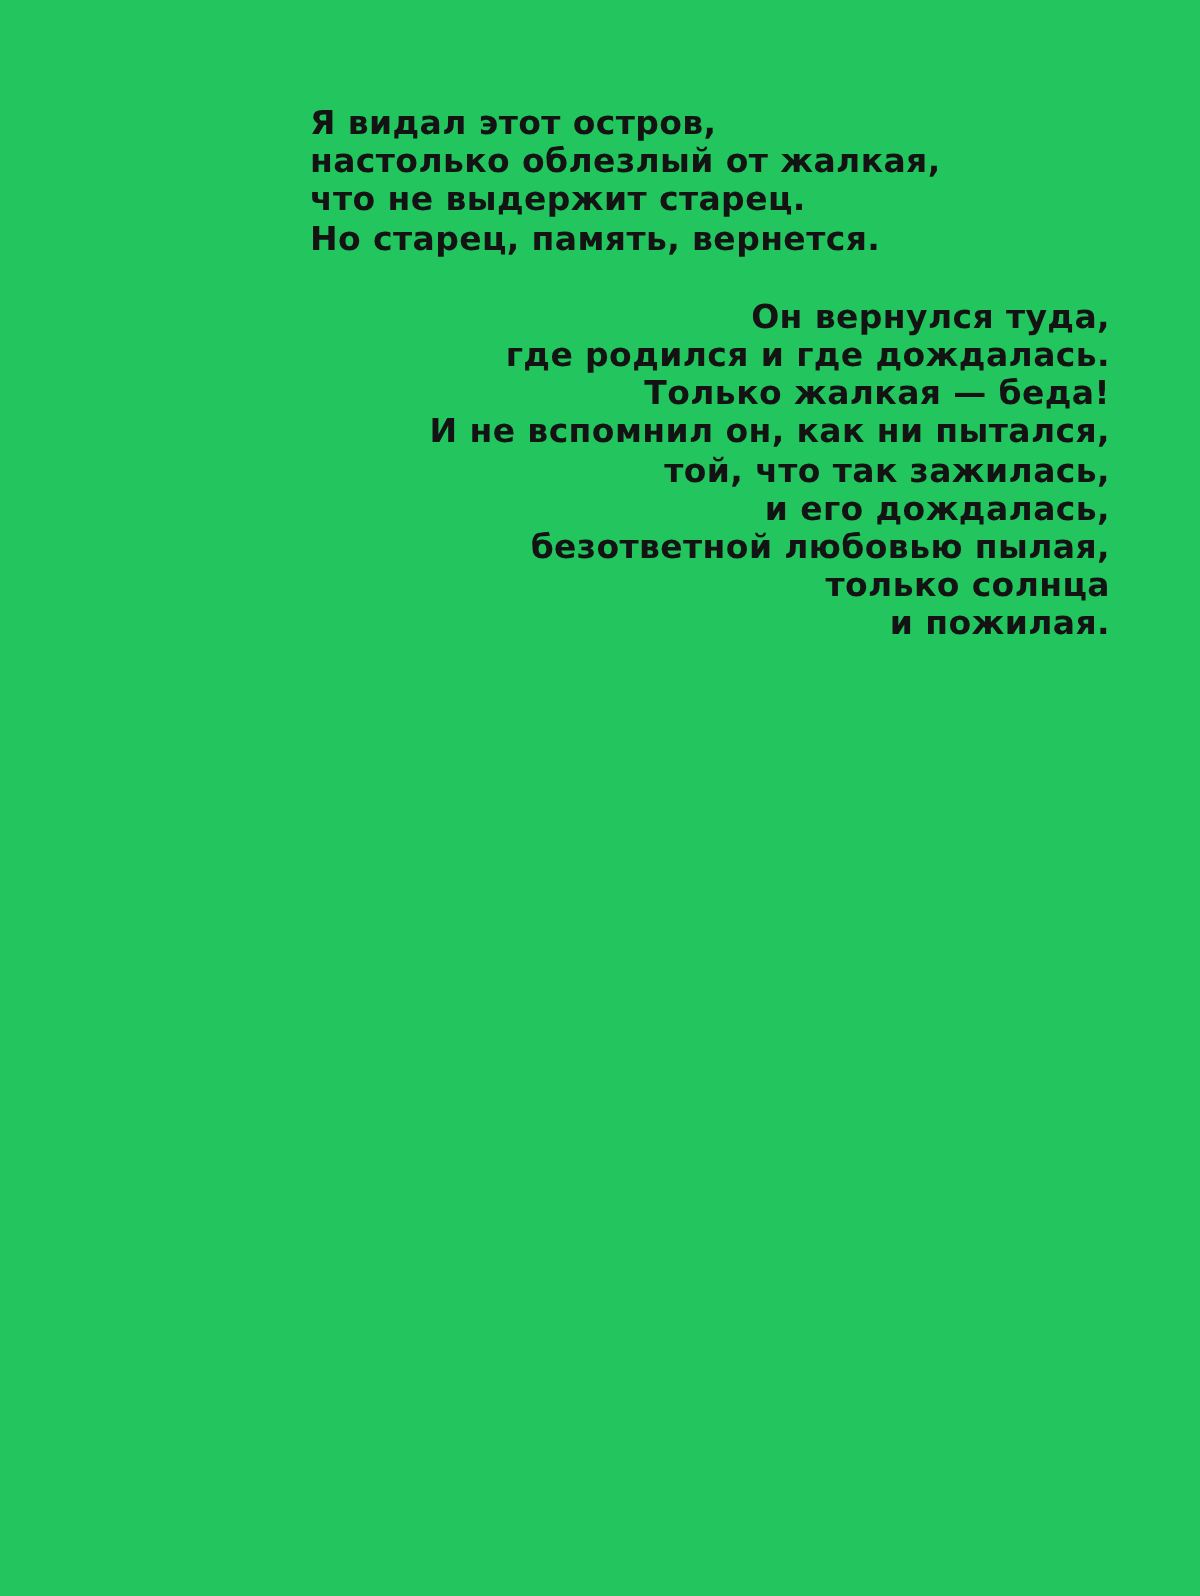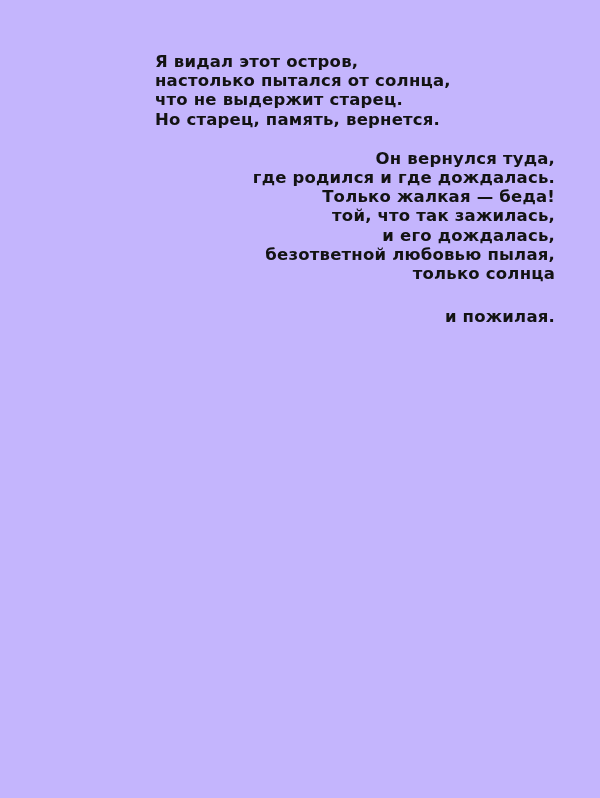--- a/index.html
+++ b/index.html
@@ -10,21 +10,21 @@
     width: 600px;
     height: 798px;
     background: #ffffff;
     position: relative;
     overflow: hidden;
     font-family: "DejaVu Sans", "Liberation Sans", sans-serif;
   }
   .page {
     position: absolute;
     inset: 0;
-    background: #c4b5fd;
+    background: #22c55e;
   }
   .poem {
     position: absolute;
     left: 155px;
     top: 52px;
     width: 400px;
     color: #131313;
     font-weight: bold;
     font-size: 16.5px;
     line-height: 19.2px;
@@ -35,40 +35,40 @@
   }
   .stanza + .stanza {
     margin-top: 20px;
     text-align: right;
   }
   .line {
     white-space: nowrap;
   }
   .line.indented {
     margin-left: 130px;
-    margin-top: 24px;
   }
 </style>
 </head>
 <body>
 
 <div class="page">
   <div class="poem">
 
     <div class="stanza">
       <div class="line">Я видал этот остров,</div>
-      <div class="line">настолько пытался от солнца,</div>
+      <div class="line">настолько облезлый от жалкая,</div>
       <div class="line">что не выдержит старец.</div>
       <div class="line">Но старец, память, вернется.</div>
     </div>
 
     <div class="stanza">
       <div class="line">Он вернулся туда,</div>
       <div class="line">где родился и где дождалась.</div>
       <div class="line">Только жалкая — беда!</div>
+      <div class="line">И не вспомнил он, как ни пытался,</div>
       <div class="line">той, что так зажилась,</div>
       <div class="line">и его дождалась,</div>
       <div class="line">безответной любовью пылая,</div>
       <div class="line">только солнца</div>
       <div class="line indented">и пожилая.</div>
     </div>
 
   </div>
 </div>
 

